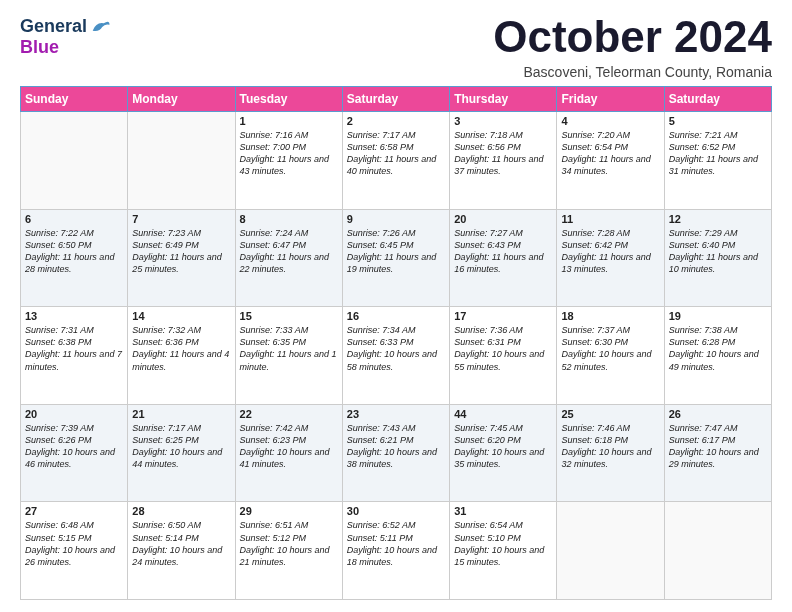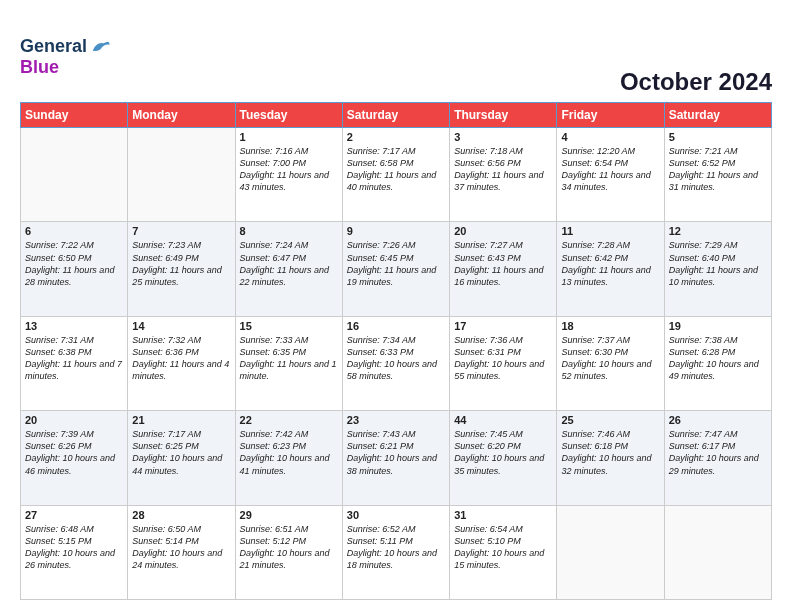--- a/index.html
+++ b/index.html
@@ -6,21 +6,21 @@
     body {
       font-family: Arial, sans-serif;
       background: #fff;
       width: 792px;
       height: 612px;
       overflow: hidden;
     }
     .page {
       width: 792px;
       height: 612px;
-      padding: 32px 20px 12px 20px;
+      padding: 12px 20px 12px 20px;
       display: flex;
       flex-direction: column;
     }
     .header {
       display: flex;
       align-items: flex-start;
       justify-content: space-between;
       margin-bottom: 6px;
     }
     .logo {
@@ -39,39 +39,38 @@
     }
     .logo-icon {
       width: 22px;
       height: 22px;
       margin-left: 2px;
     }
     .title-block {
       text-align: right;
     }
     .month-title {
-      font-size: 24px;
+      font-size: 44px;
       font-weight: bold;
       color: #1a1a2e;
-      margin-top: 36px;
     }
     .subtitle {
       font-size: 14px;
       color: #444;
       margin-top: 2px;
     }
     .calendar {
       flex: 1;
       border: 1px solid #ccc;
       border-collapse: collapse;
       width: 100%;
       table-layout: fixed;
     }
     .calendar th {
-      background: #ef4444;
+      background: #ec4899;
       color: #fff;
       font-size: 12px;
       font-weight: bold;
       padding: 5px 4px;
       text-align: left;
       border: 1px solid #5a9ad0;
     }
     .calendar td {
       border: 1px solid #ccc;
       vertical-align: top;
@@ -114,20 +113,21 @@
           <span class="logo-text">General</span>
           <svg class="logo-icon" viewBox="0 0 30 30" xmlns="http://www.w3.org/2000/svg">
             <path d="M5 20 Q10 8 20 10 Q28 5 28 12 Q22 10 18 15 Q14 22 5 20Z" fill="#4a90c4"></path>
           </svg>
         </div>
         <div class="logo-text"><span>Blue</span></div>
       </div>
     </div>
     <div class="title-block">
       <div class="month-title">October 2024</div>
+      <div class="subtitle">Bascoveni, Teleorman County, Romania</div>
     </div>
   </div>
 
   <table class="calendar">
     <thead>
       <tr>
       <th>Sunday</th>
           <th>Monday</th>
           <th>Tuesday</th>
           <th>Saturday</th>
@@ -153,21 +153,21 @@
 Daylight: 11 hours and 40 minutes.</div>
           </td>
           <td>
             <span class="day-num">3</span>
             <div class="cell-text">Sunrise: 7:18 AM
 Sunset: 6:56 PM
 Daylight: 11 hours and 37 minutes.</div>
           </td>
           <td>
             <span class="day-num">4</span>
-            <div class="cell-text">Sunrise: 12:20 AM
+            <div class="cell-text">Sunrise: 7:20 AM
 Sunset: 6:54 PM
 Daylight: 11 hours and 34 minutes.</div>
           </td>
           <td>
             <span class="day-num">5</span>
             <div class="cell-text">Sunrise: 7:21 AM
 Sunset: 6:52 PM
 Daylight: 11 hours and 31 minutes.</div>
           </td>
         </tr>

